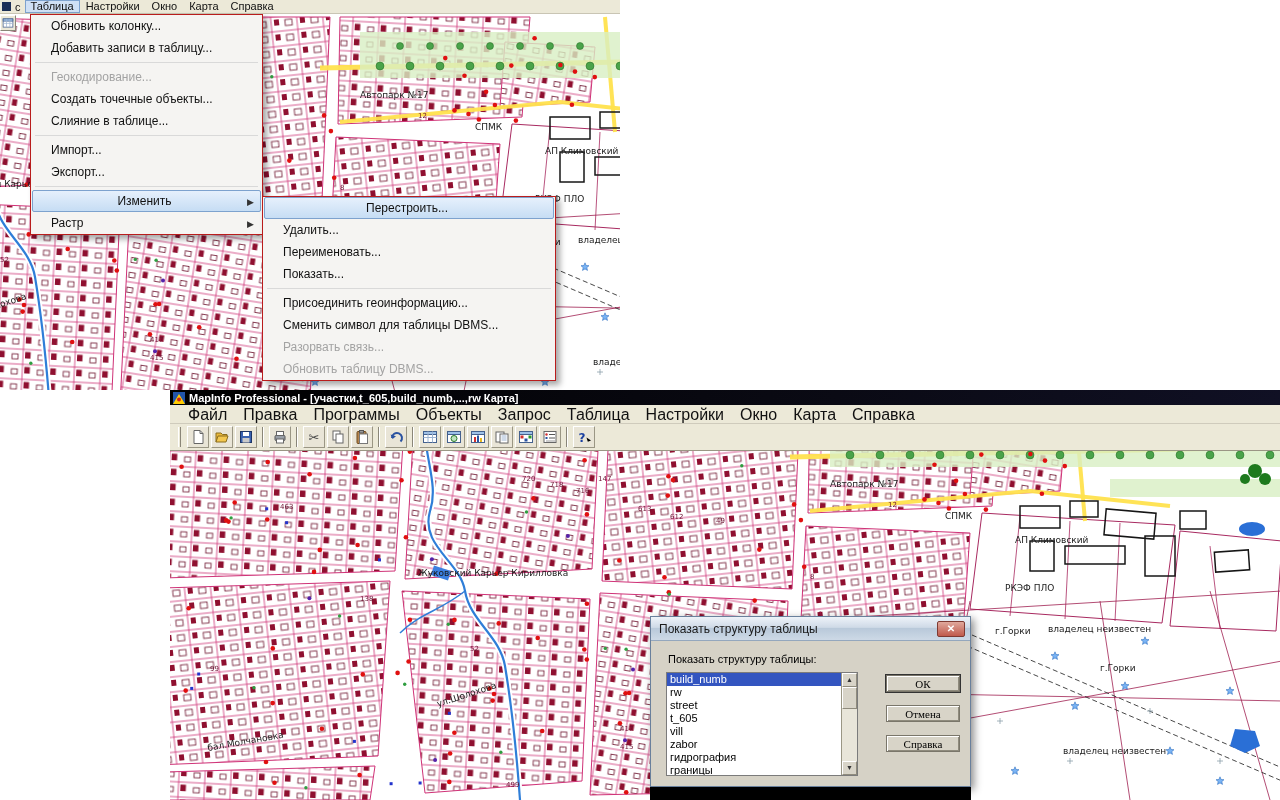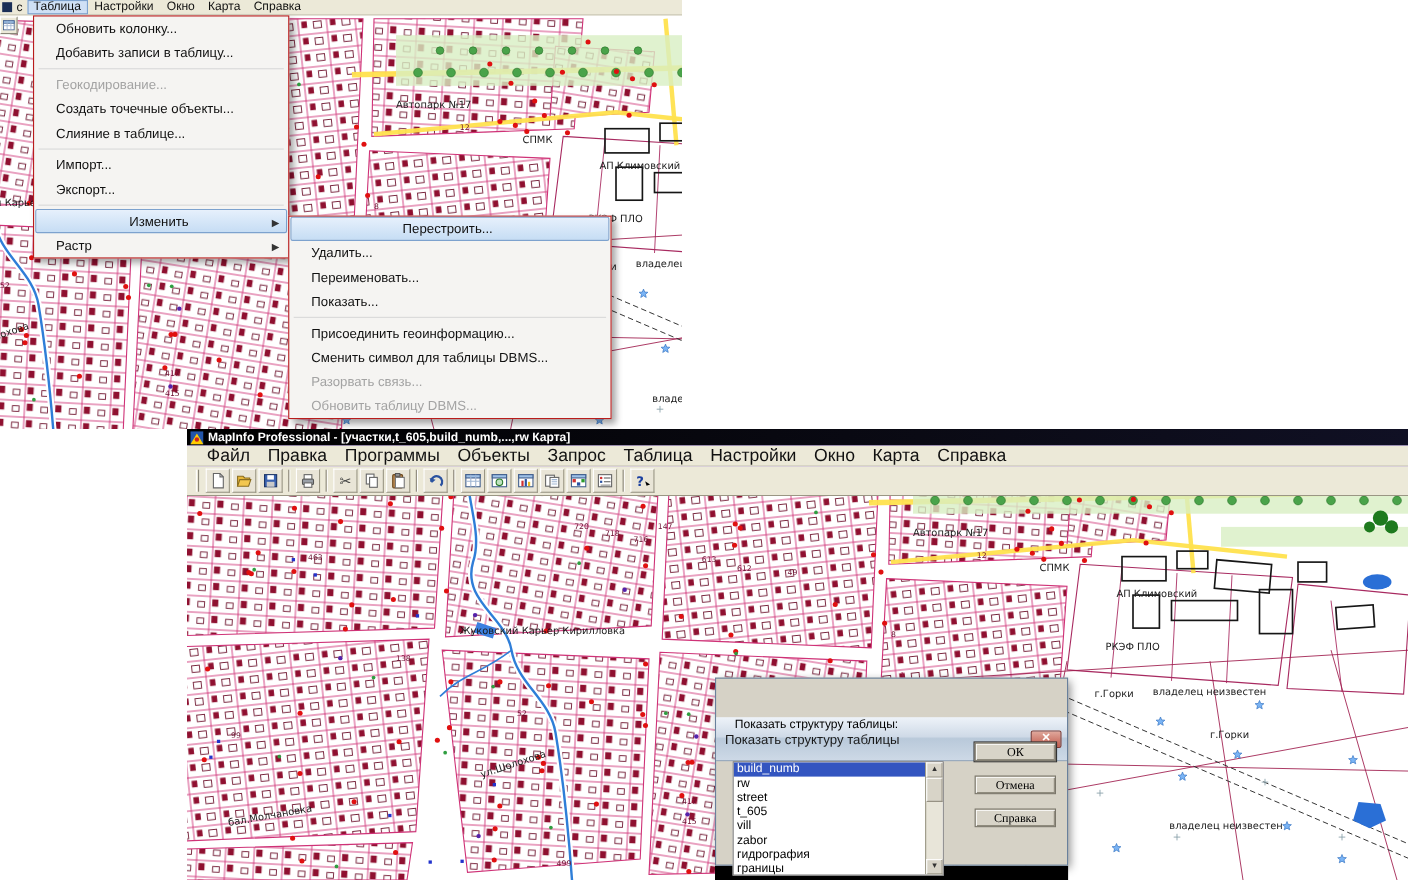--- a/index.html
+++ b/index.html
@@ -40,29 +40,29 @@
   .toolbar { height:27px; background:#ece9d8; border-bottom:1px solid #9a9684; display:flex; align-items:center; padding-left:6px; }
   .tb-grip { width:3px; height:20px; border-left:1px solid #fff; border-right:1px solid #8a8678; margin:0 5px 0 2px; }
   .tb-sep { width:2px; height:20px; border-left:1px solid #8a8678; border-right:1px solid #fff; margin:0 4px; }
   .tb { width:22px; height:22px; margin:0 1px; background:#e9e5d7; border:1px solid; border-color:#fff #9a9684 #9a9684 #fff;
         display:flex; align-items:center; justify-content:center; padding:0; cursor:default; }
   .map-client { position:absolute; left:0; top:61px; width:1110px; height:349px; background:#fff; overflow:hidden; }
 
   
   .dialog { position:absolute; left:650px; top:616px; width:321px; height:171px; background:#d6d2c6;
             border:1px solid #69809c; box-shadow:3px 3px 8px rgba(0,0,0,.45); z-index:20; }
-  .dialog-titlebar { height:40px; background:linear-gradient(#eef3f9,#cfdae7 45%,#b9c9da 50%,#cdd9e6);
+  .dialog-titlebar { height:24px; background:linear-gradient(#eef3f9,#cfdae7 45%,#b9c9da 50%,#cdd9e6);
                      border-bottom:1px solid #94a7bd; display:flex; align-items:center; padding:0 5px 0 8px;
-                     font-size:12px; color:#1a1a1a;margin-top:35px; }
+                     font-size:12px; color:#1a1a1a; }
   .dlg-close { margin-left:auto; width:28px; height:16px; background:linear-gradient(#e0a89c,#c05a4c);
                border:1px solid #7e3a32; border-radius:2px; color:#fff; font-size:10px; font-weight:bold;
                line-height:14px; text-align:center; cursor:default; }
   .dlg-label { position:absolute; left:17px; top:36px; font-size:11px; color:#000; }
   .listbox { position:absolute; left:15px; top:55px; width:192px; height:104px; background:#fff;
-             border:1px solid #7b7b7b; overflow:hidden;margin-top:20px; }
+             border:1px solid #7b7b7b; overflow:hidden; }
   .list-items { position:absolute; left:0; top:0; right:16px; bottom:0; font-size:11px; }
   .list-item { height:13px; line-height:13px; padding-left:3px; color:#000; white-space:nowrap; cursor:default; }
   .list-item.selected { background:#3355c0; color:#fff; }
   .lb-scroll { position:absolute; right:0; top:0; bottom:0; width:16px; background:#e8e5d9; border-left:1px solid #9a9684; }
   .lb-arrow { position:absolute; left:0; width:15px; height:14px; background:#d8d4c8; border:1px solid;
               border-color:#fff #8f8b7d #8f8b7d #fff; font-size:7px; text-align:center; line-height:12px; color:#333; cursor:default; }
   .lb-up { top:0; }  .lb-down { bottom:0; }
   .lb-thumb { position:absolute; left:0; top:14px; width:15px; height:22px; background:#d8d4c8; border:1px solid;
               border-color:#fff #8f8b7d #8f8b7d #fff; cursor:default; }
   .dlg-btn { position:absolute; left:235px; width:74px; height:17px; background:#d8d4c8; border:1px solid #7a766a;

